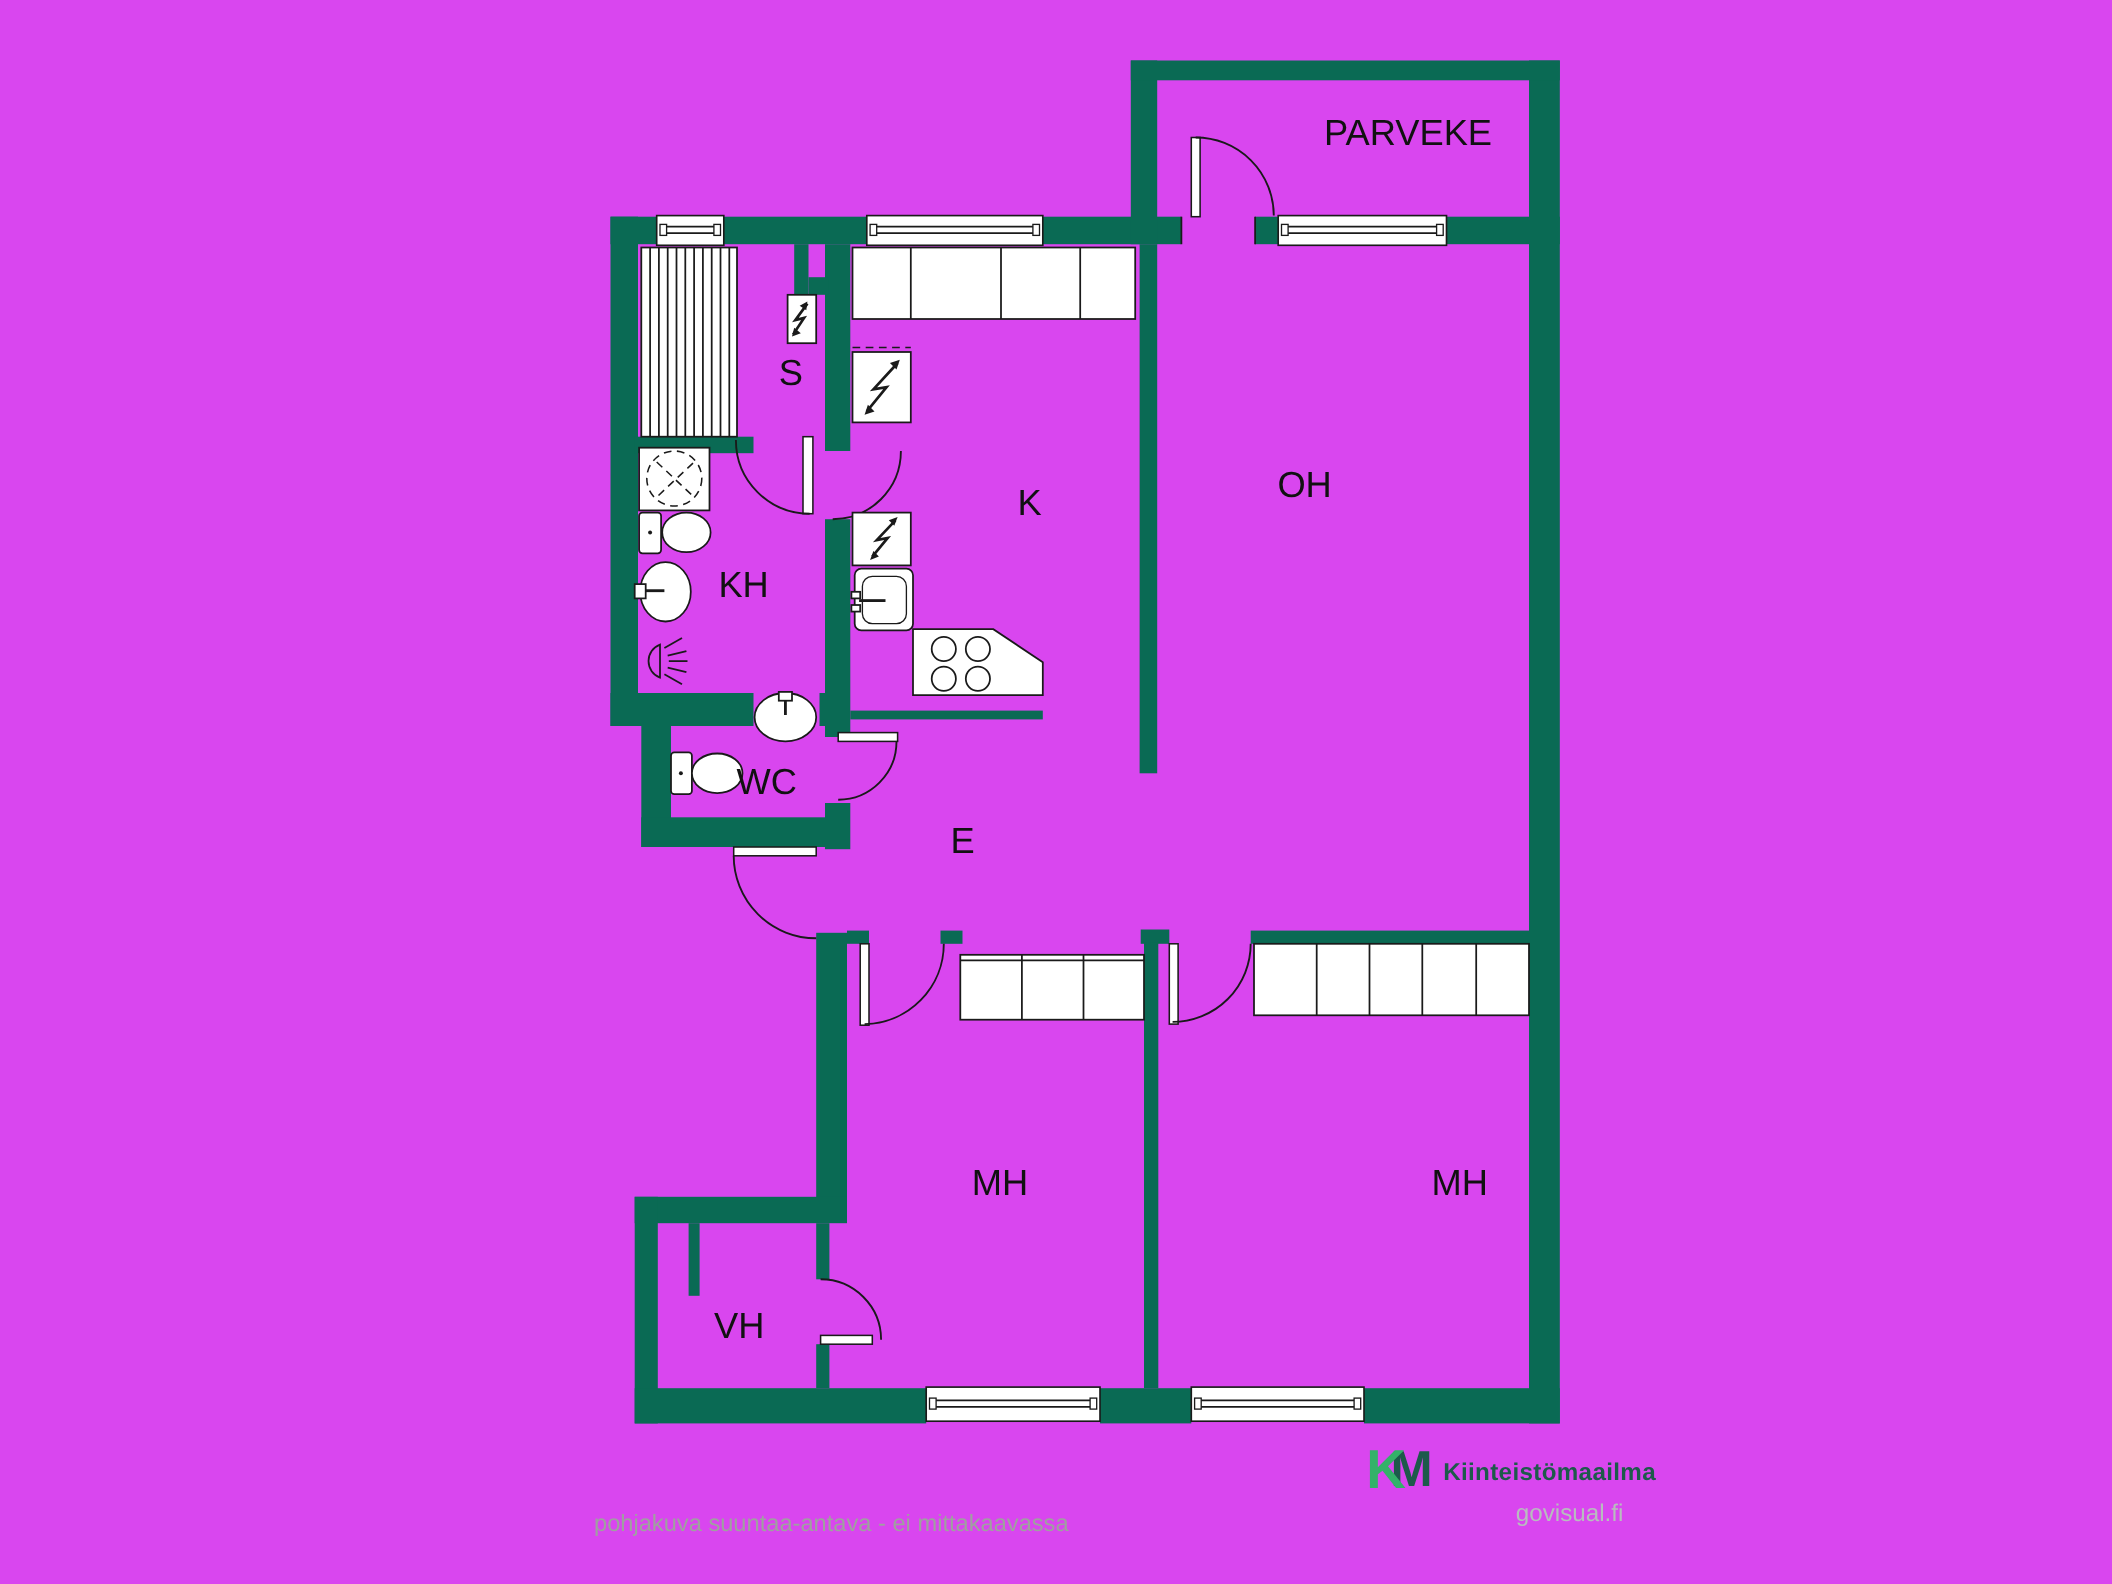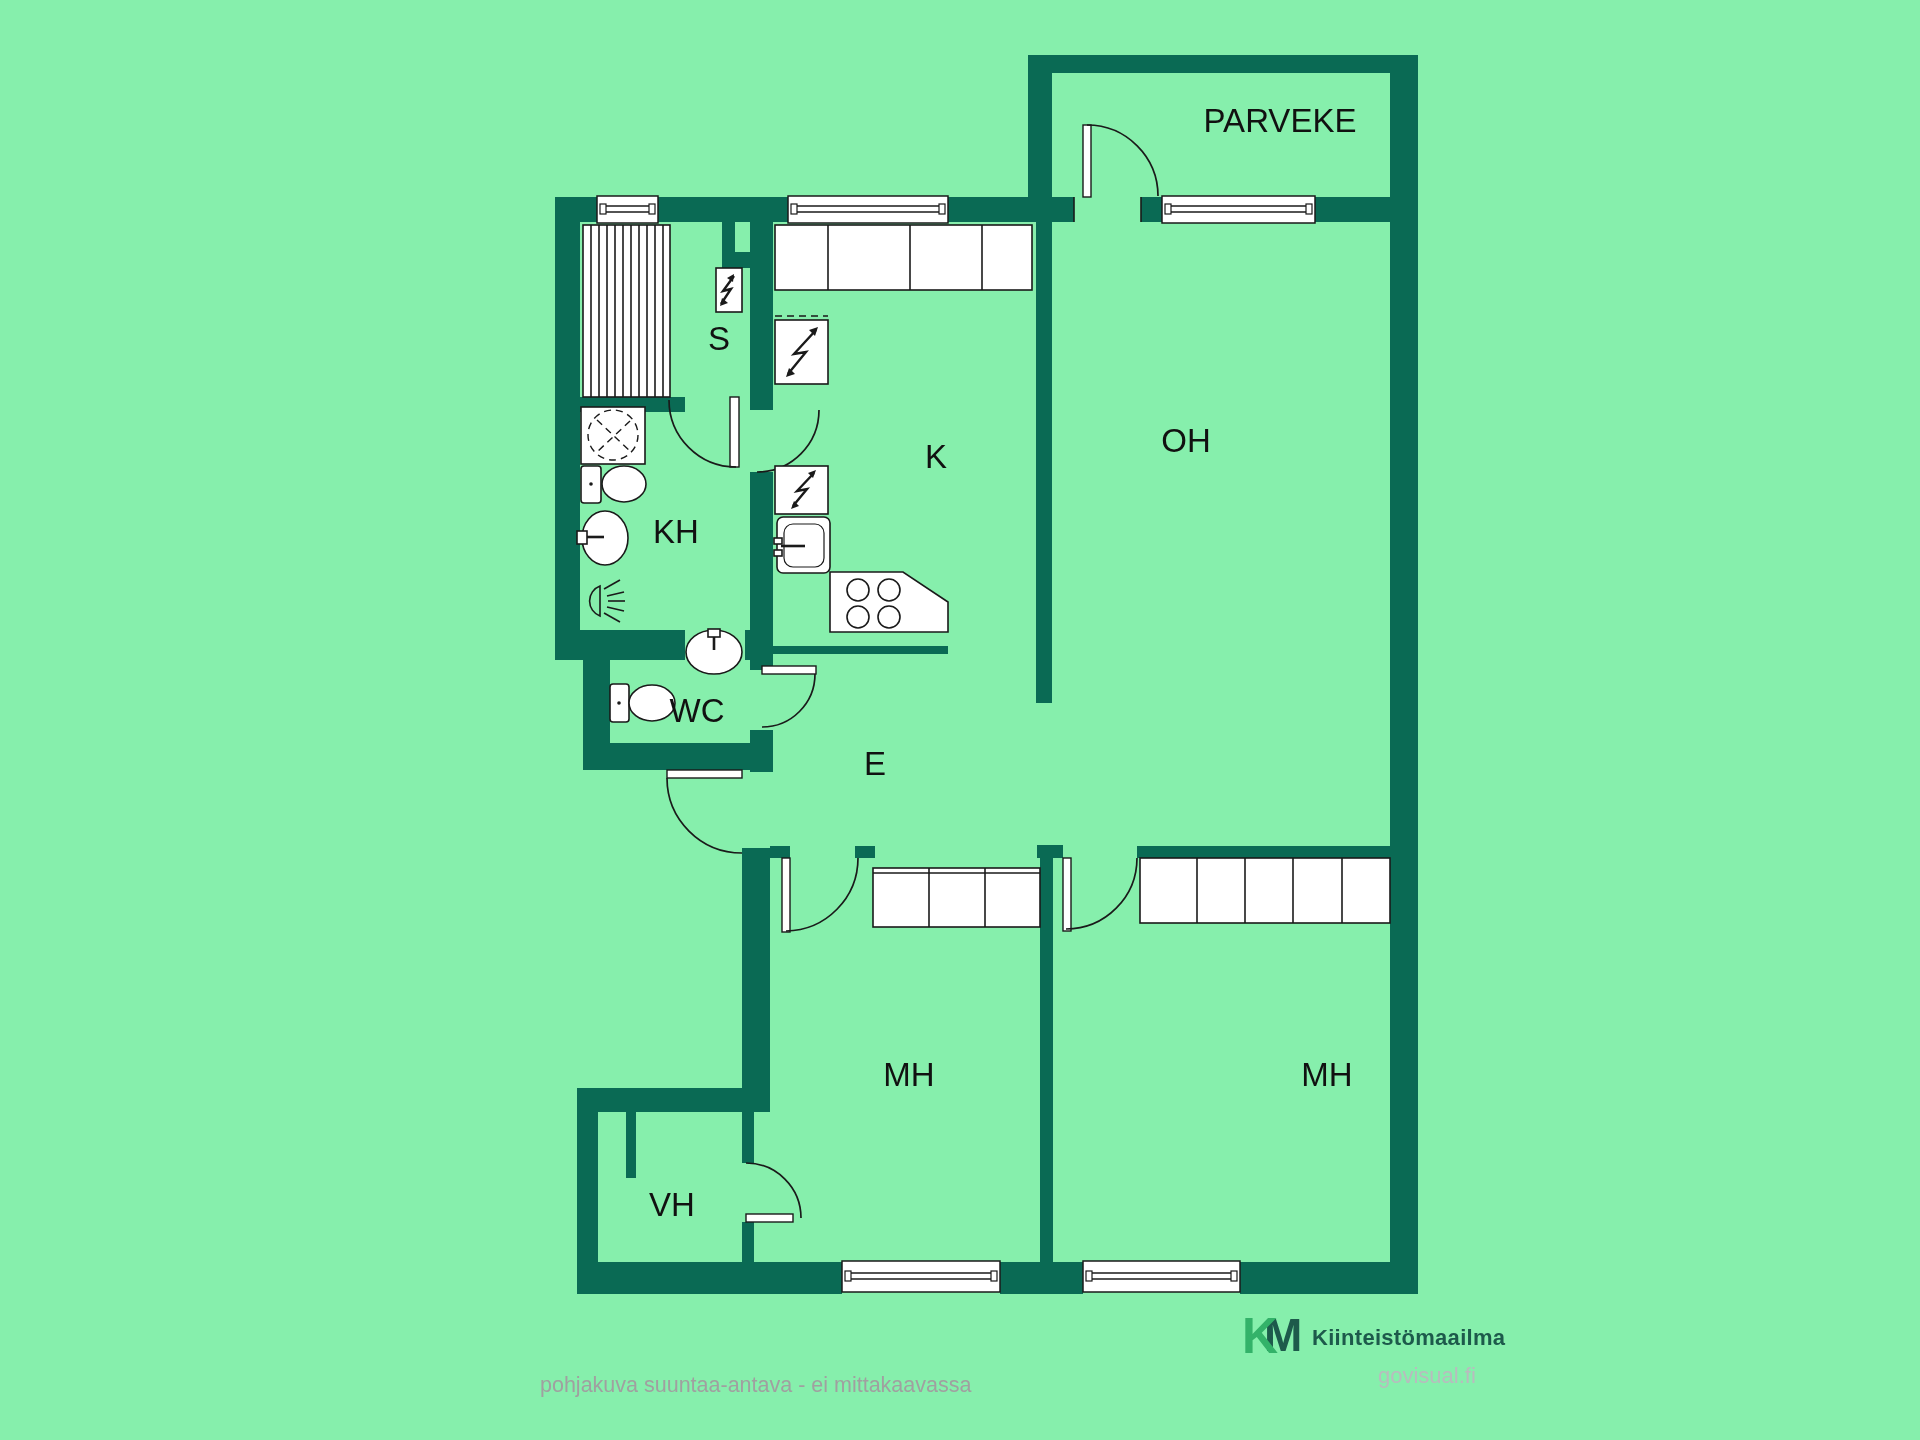--- a/index.html
+++ b/index.html
@@ -1,16 +1,16 @@
 <!DOCTYPE html>
 <html style="--wall: #0a6a54; --ink: #1a1a1a; --label: #111111; --disclaimer: #a0a0a0; --brand-k: #33b269; --brand-dark: #1d5a4b; --website: #b8bcbe;"><head>
 <meta charset="utf-8">
 <style>
   html,body{margin:0;padding:0;background:#fff;}
-  #stage{position:relative;width:1920px;height:1440px;background:#86efac;overflow:hidden;
+  #stage{position:relative;width:1920px;height:1440px;background:#d946ef;overflow:hidden;
          font-family:"Liberation Sans",sans-serif;}
   svg{position:absolute;left:0;top:0;}
   .wall{fill:var(--wall);stroke:none;}
   .fx{fill:#ffffff;stroke:var(--ink);stroke-width:1.6;}
   .fxthin{fill:#ffffff;stroke:var(--ink);stroke-width:1.2;}
   .ln{stroke:var(--ink);stroke-width:1.6;fill:none;}
   .ln2{stroke:var(--ink);stroke-width:2.6;fill:none;}
   .arc{stroke:var(--ink);stroke-width:1.7;fill:none;}
   .leaf{fill:#ffffff;stroke:var(--ink);stroke-width:1.4;}
   .dash{stroke:var(--ink);stroke-width:1.4;fill:none;stroke-dasharray:7 5;}

